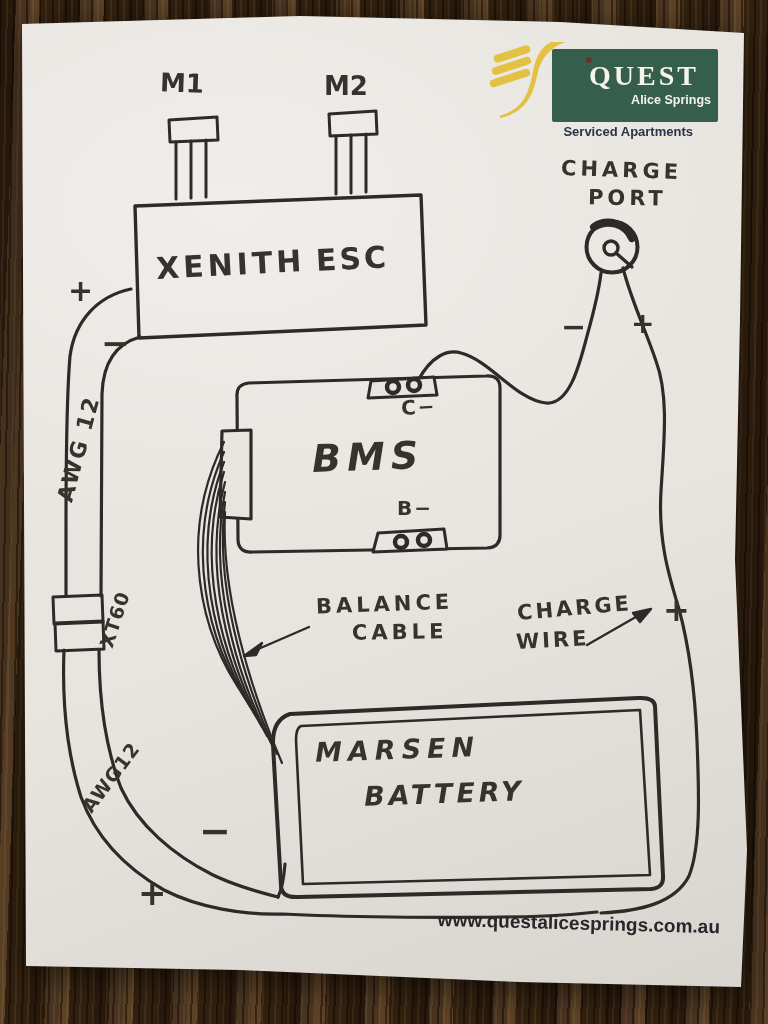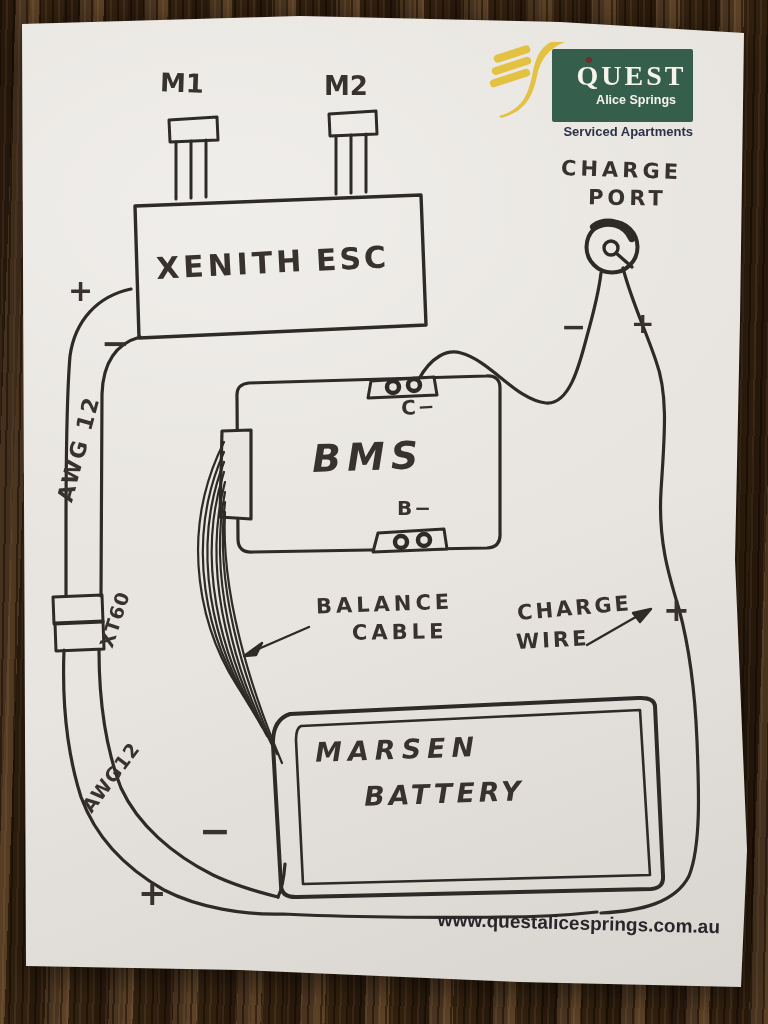--- a/index.html
+++ b/index.html
@@ -18,23 +18,23 @@
     background:
       radial-gradient(120% 60% at 30% 20%, rgba(255,255,255,.35), rgba(255,255,255,0) 60%),
       linear-gradient(160deg, rgba(0,0,0,0) 55%, rgba(90,80,70,.12) 100%),
       #e8e5e0;
     clip-path:polygon(22px 24px,300px 16px,560px 22px,744px 33px,740px 320px,735px 560px,747px 850px,741px 987px,520px 982px,240px 970px,26px 966px,24px 500px);
   }
   svg.sketch{position:absolute;left:0;top:0;}
   .lbl{position:absolute;font-family:"DejaVu Sans",sans-serif;color:#37322d;font-weight:bold;white-space:nowrap;line-height:1;}
   .ital{font-style:italic;}
   .sign{font-weight:bold;}
-  .logo-green{position:absolute;left:552px;top:49px;width:141px;height:73px;background:#365e4c;border-radius:2px;}
+  .logo-green{position:absolute;left:552px;top:49px;width:166px;height:73px;background:#365e4c;border-radius:2px;}
   .logo-quest{margin-top:11px;padding-left:18px;text-align:center;font-family:"Liberation Serif",serif;font-weight:bold;font-size:28px;letter-spacing:3px;color:#f5f3ea;}
-  .logo-alice{margin-top:1px;padding-right:17px;text-align:right;font-family:"Liberation Sans",sans-serif;font-weight:bold;font-size:12.5px;color:#f5f3ea;}
+  .logo-alice{margin-top:1px;padding-right:7px;text-align:right;font-family:"Liberation Sans",sans-serif;font-weight:bold;font-size:12.5px;color:#f5f3ea;}
   .logo-tagline{position:absolute;left:552px;top:124px;width:141px;text-align:right;font-family:"Liberation Sans",sans-serif;font-weight:bold;font-size:13px;color:#2b3247;}
   .website{position:absolute;left:388px;top:912px;width:332px;text-align:right;font-family:"Liberation Sans",sans-serif;font-weight:bold;font-size:19px;color:#29262b;transform:rotate(1.5deg);}
 </style>
 </head>
 <body>
 
 <div class="paper-wrap">
 <div class="paper">
 
   <svg class="sketch" width="768" height="1024" viewBox="0 0 768 1024">

